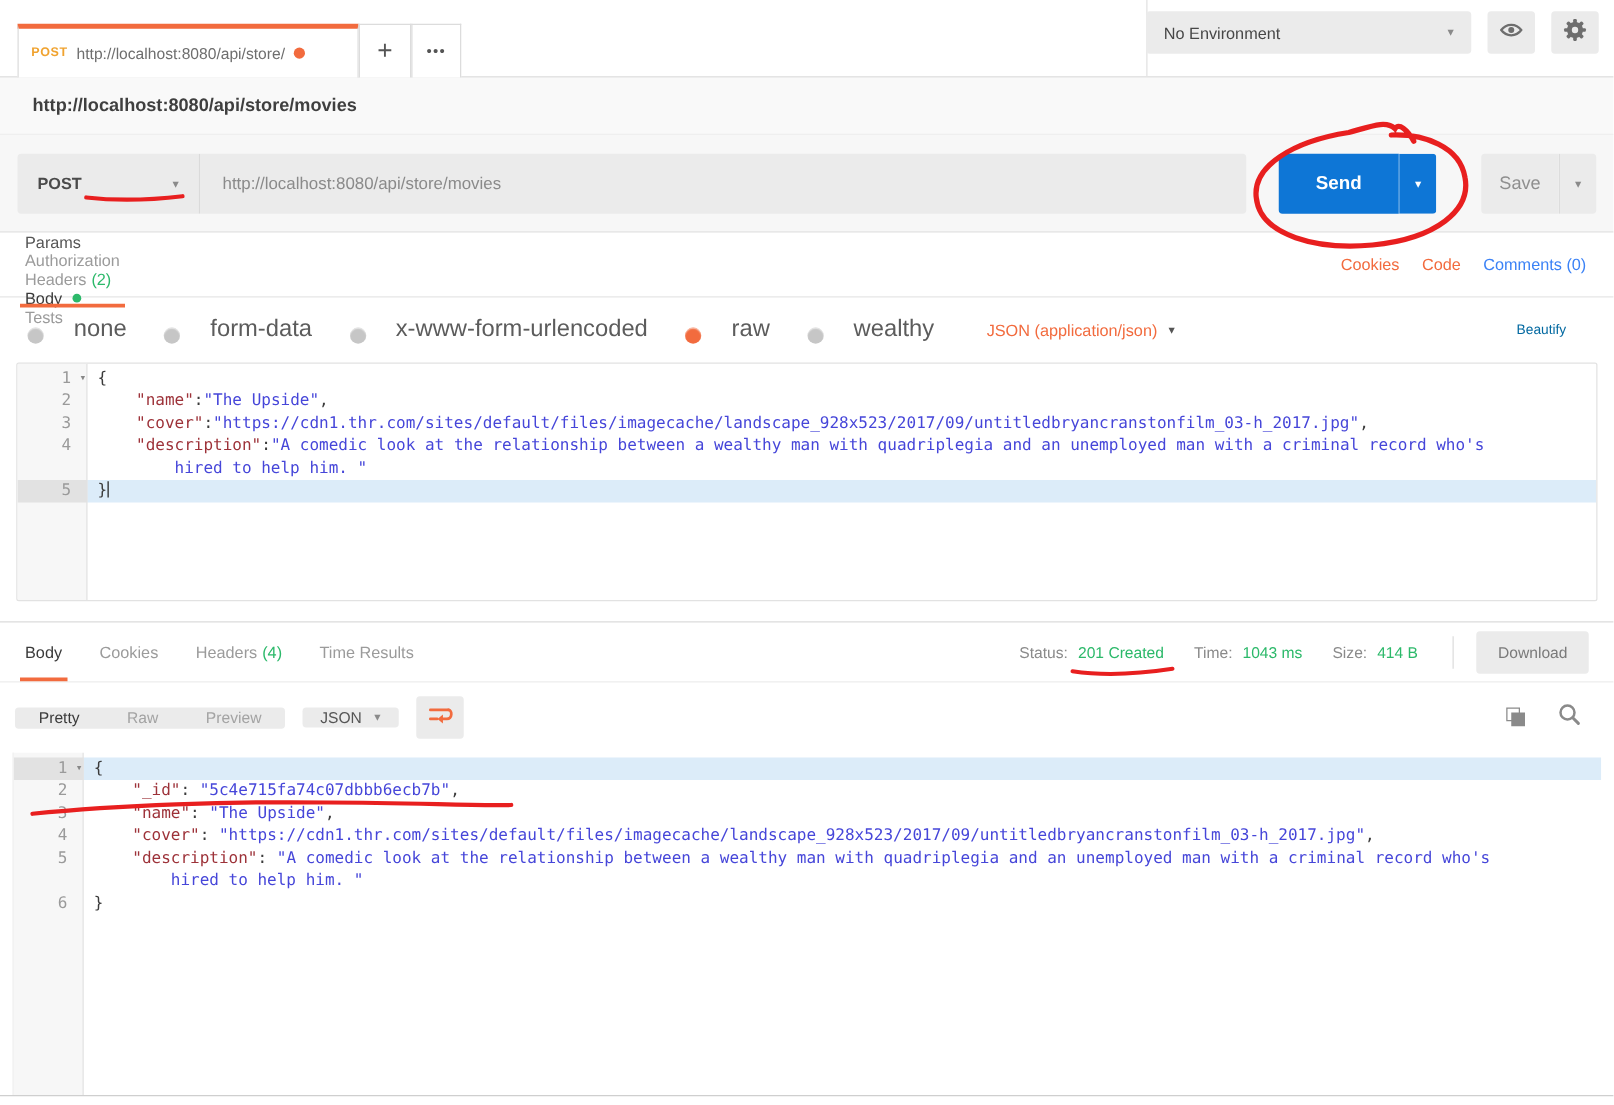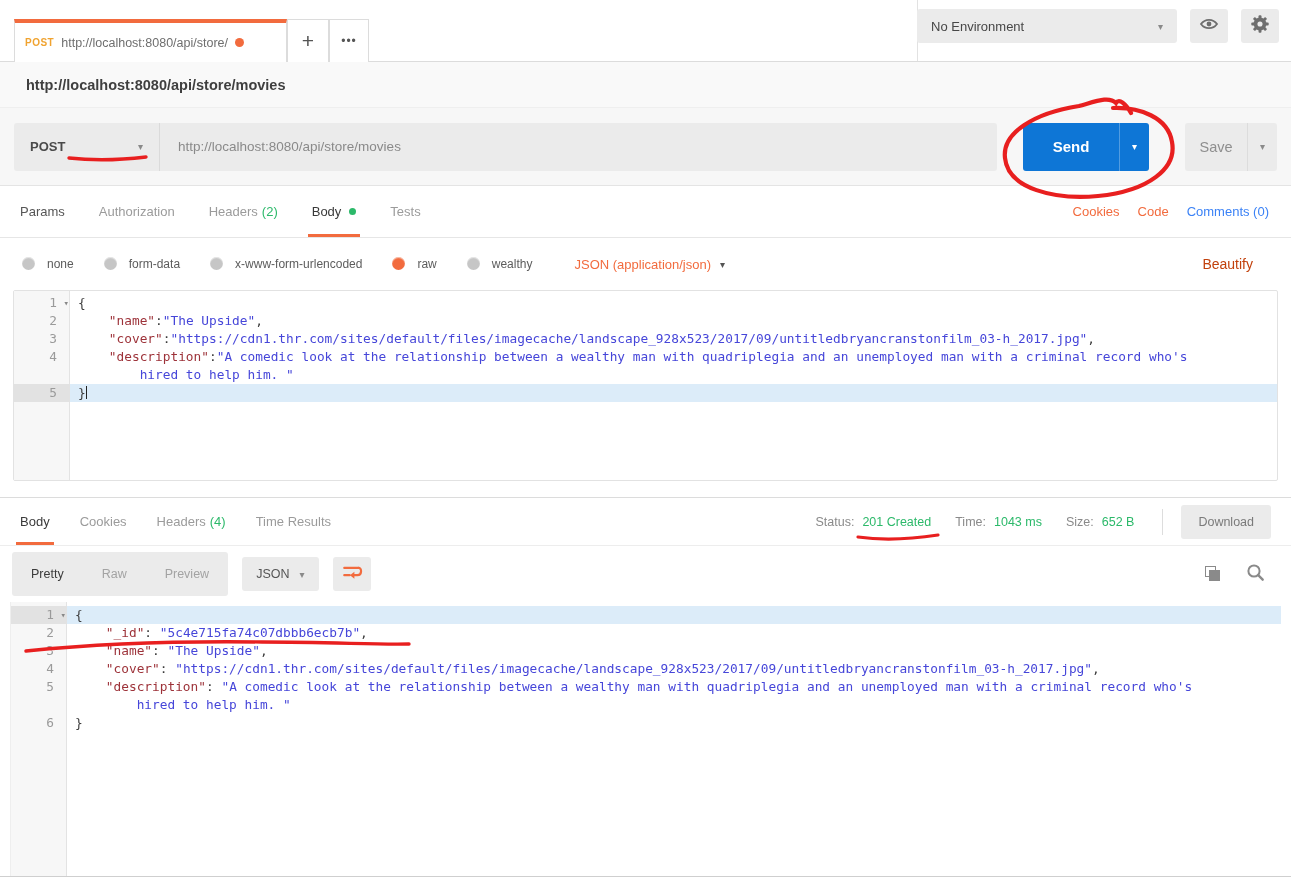--- a/index.html
+++ b/index.html
@@ -63,26 +63,26 @@
   .rtab.strong { color: #565656; }
   .rtab.active { color: #3a3a3a; }
   .rtab.active::after { content: ""; position: absolute; left: -4px; right: -4px; bottom: 0; height: 3px; background: #f26b3e; }
   .green-dot { width: 7px; height: 7px; border-radius: 50%; background: #2cb96a; margin-left: 8px; }
   .req-links { margin-left: auto; display: flex; align-items: center; gap: 18px; padding-right: 2px; font-size: 13px; }
   .link-orange { color: #f26b3e; }
   .link-faded { color: #3b82f6; }
 
   
   .mode-row { height: 52px; display: flex; align-items: center; padding: 0 22px; }
-  .mode { display: flex; align-items: flex-start; gap: 12px; margin-right: 30px; font-size: 12px; color: #5c5c5c; }
+  .mode { display: flex; align-items: flex-end; gap: 24px; margin-right: 30px; font-size: 19px; color: #5c5c5c; }
   .radio { width: 13px; height: 13px; border-radius: 50%; background: #c6c6c6; box-shadow: inset 0 1px 1px rgba(255,255,255,.6); }
   .mode.selected .radio { background: #f26b3e; }
   .content-type { display: flex; align-items: center; gap: 9px; font-size: 13px; color: #f26b3e; margin-left: 12px; }
   .content-type .caret { color: #555; }
-  .beautify { margin-left: auto; padding-right: 16px; font-size: 14px; color: #c2410c; }
+  .beautify { margin-left: auto; padding-right: 16px; font-size: 11px; color: #0369a1; }
 
   
   .editor { position: relative; background: #fff; }
   .editor-request { margin: 0 13px; height: 191px; border: 1px solid #e2e2e2; border-radius: 2px; padding-top: 3px; overflow: hidden; }
   .editor-response { margin: 0 10px; height: 274px; border-left: 1px solid #eee; padding-top: 4px; overflow: hidden; }
   .gutter-bg { position: absolute; left: 0; top: 0; bottom: 0; width: 56px; background: #f7f7f7; border-right: 1px solid #e3e3e3; }
   .code-row { position: relative; z-index: 1; display: flex; height: 18px; line-height: 18px;
     font-family: "DejaVu Sans Mono", "Liberation Mono", monospace; font-size: 12.8px; }
   .gutter { flex: 0 0 56px; color: #9a9a9a; text-align: right; padding-right: 13px; position: relative; }
   .fold { position: absolute; right: 1px; top: 0; font-size: 9px; color: #888; }
@@ -97,24 +97,24 @@
   
   .response { border-top: 1px solid #dcdcdc; margin-top: 16px; }
   .resp-meta { height: 48px; display: flex; align-items: stretch; padding: 0 20px; border-bottom: 1px solid #ededed; }
   .resp-meta .rtab { margin-right: 30px; }
   .resp-right { margin-left: auto; display: flex; align-items: center; gap: 8px; font-size: 12.5px; }
   .meta-label { color: #8a8a8a; }
   .meta-value { color: #2cb96a; margin-right: 16px; }
   .v-divider { width: 1px; height: 26px; background: #ddd; margin: 0 10px 0 4px; }
   .download-btn { background: #ebebeb; color: #7a7a7a; font-size: 12.5px; border-radius: 3px; padding: 10px 17px; }
   .resp-toolbar { height: 56px; display: flex; align-items: center; padding: 0 12px; }
-  .segmented { display: flex; background: #ebebeb; border-radius: 3px; height: 44px; align-items: center; }
+  .segmented { display: flex; background: #ebebeb; border-radius: 3px; height: 17px; align-items: center; }
   .segmented .seg { padding: 0 19px; font-size: 12.5px; color: #a3a3a3; line-height: 34px; }
   .segmented .seg.active { color: #3b3b3b; }
-  .format-pill { margin-left: 14px; height: 34px; background: #ebebeb; border-radius: 3px; display: flex; align-items: center; gap: 10px; padding: 0 14px; font-size: 12.5px; color: #555; }
+  .format-pill { margin-left: 14px; height: 16px; background: #ebebeb; border-radius: 3px; display: flex; align-items: center; gap: 10px; padding: 0 14px; font-size: 12.5px; color: #555; }
   .wrap-btn { margin-left: 14px; width: 38px; height: 34px; background: #ebebeb; border-radius: 3px; display: flex; align-items: center; justify-content: center; }
   .resp-tools { margin-left: auto; display: flex; align-items: center; gap: 24px; padding-right: 14px; }
   .copy-icon { position: relative; width: 17px; height: 17px; }
   .copy-icon .back { position: absolute; left: 0; top: 0; width: 11px; height: 11px; border: 1.6px solid #8a8a8a; background: #fff; }
   .copy-icon .front { position: absolute; left: 4px; top: 4px; width: 11px; height: 11px; background: #8a8a8a; }
   .page-bottom { border-top: 1px solid #cfcfcf; height: 6px; }
 
   .annotations { position: absolute; left: 0; top: 0; width: 1291px; height: 884px; pointer-events: none; z-index: 60; }
 </style>
 </head>
@@ -179,21 +179,21 @@
     </div>
     <div class="split-btn save-wrap">
       <div class="save-main">Save</div>
       <div class="save-caret">
           <span class="caret">▾</span>
         </div>
     </div>
   </div>
 
   <div class="req-tabs-row">
-    <div id="req-tabs" style="display:flex;align-items:stretch;">
+    <div id="req-tabs" style="display:flex;align-items:stretch;flex-direction:column;">
         <div class="rtab strong">
           <span>Params</span>
         </div>
         <div class="rtab">
           <span>Authorization</span>
         </div>
         <div class="rtab">
           <span>Headers</span>
           <span class="count">(2)</span>
         </div>
@@ -286,21 +286,21 @@
           <div class="rtab">
             <span>Time Results</span>
           </div>
         </div>
       <div class="resp-right">
         <span class="meta-label">Status:</span>
         <span class="meta-value">201 Created</span>
         <span class="meta-label">Time:</span>
         <span class="meta-value">1043 ms</span>
         <span class="meta-label">Size:</span>
-        <span class="meta-value">652 B</span>
+        <span class="meta-value">414 B</span>
         <span class="v-divider"></span>
         <span class="download-btn">Download</span>
       </div>
     </div>
     <div class="resp-toolbar">
       <div class="segmented" id="view-modes">
           <span class="seg active">Pretty</span>
           <span class="seg">Raw</span>
           <span class="seg">Preview</span>
         </div>

